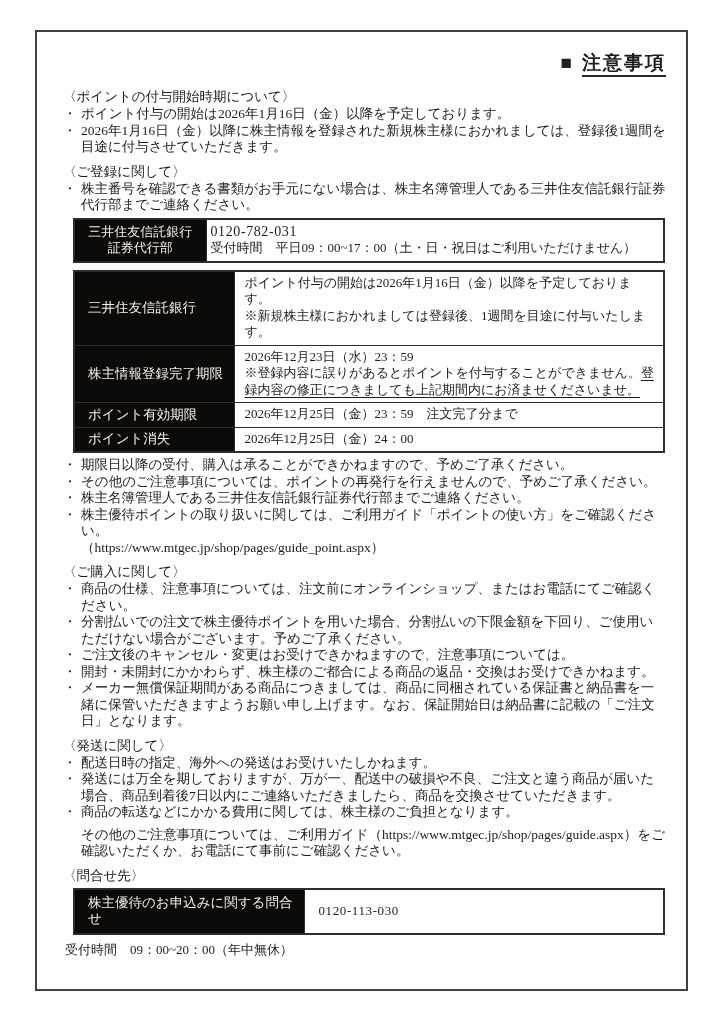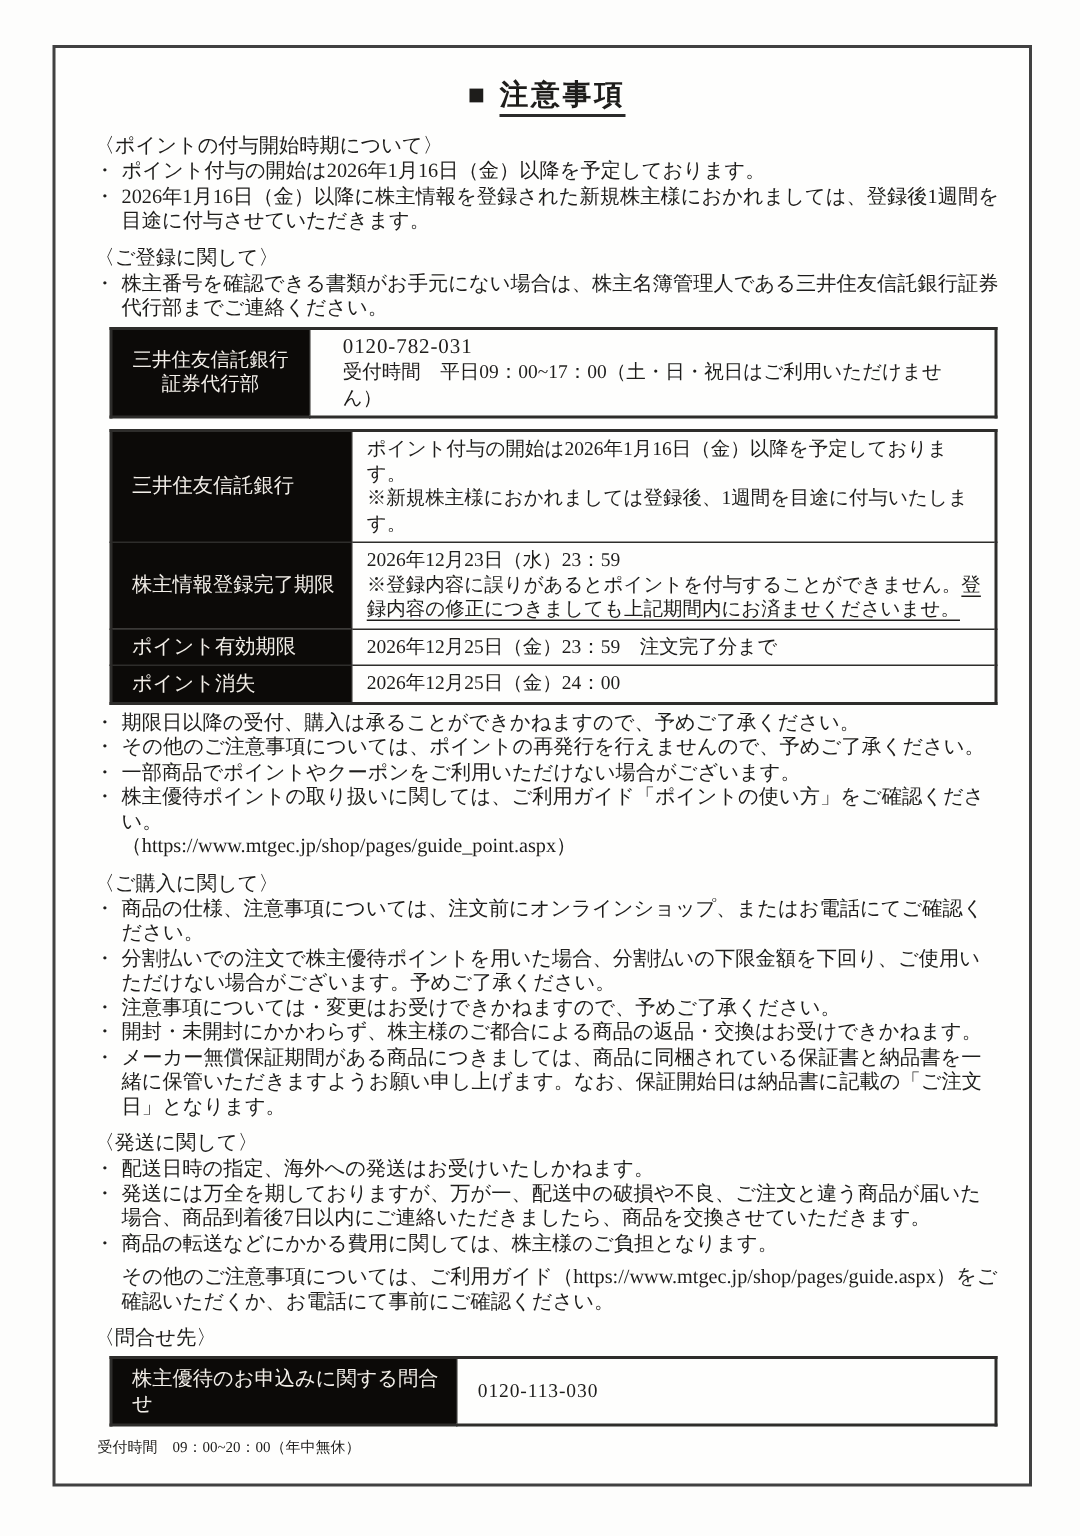--- a/index.html
+++ b/index.html
@@ -5,47 +5,47 @@
   * { margin:0; padding:0; box-sizing:border-box; }
   html,body { width:720px; height:1024px; background:#fdfdfc; }
   body { font-family:"Liberation Serif","DejaVu Serif",serif; color:#1e1d1b; position:relative; }
 
   .sheet {
     position:absolute; left:35px; top:30px; width:653px; height:961px;
     border:2px solid #414141; background:#fefefd;
     padding:16px 20px 0 26px; overflow:hidden;
   }
 
-  .doc-title { text-align:center; font-size:19px; font-weight:bold; margin:2px 0 12px 0; letter-spacing:2px; }
+  .doc-title { text-align:right; font-size:19px; font-weight:bold; margin:2px 0 12px 0; letter-spacing:2px; }
   .doc-title .mark { margin-right:8px; }
   .doc-title .t { border-bottom:2px solid #2a2a2a; padding-bottom:2px; }
 
   .sec { margin-bottom:7px; }
   .sec-h { font-size:13.5px; line-height:17px; margin-bottom:1px; }
 
   .b { display:flex; font-size:13.5px; line-height:16.5px; }
   .bm { width:18px; flex:none; }
   .bt { flex:1; overflow-wrap:anywhere; white-space:pre-line; }
 
   .tbl { border-collapse:collapse; margin:4px 0 4px 10px; width:592px; border:2px solid #2e2d2b; table-layout:fixed; }
   .tbl td { border:1px solid #2e2d2b; font-size:13px; line-height:16.5px; padding:3px 9px; vertical-align:middle; overflow-wrap:anywhere; }
   td.dark { background:#0c0a08; color:#f3efe9; }
 
   .t-bank td.c1 { width:132px; text-align:center; padding:4px 4px;margin-top:43px; }
-  .t-bank td.c2 { padding:4px 22px; }
+  .t-bank td.c2 { padding:4px 4px; }
 
   .t-points td.lab { width:160px; text-align:left; padding-left:13px; font-size:13.5px; }
   .t-points td.val { padding:3px 8px 4px 10px; }
 
   .t-contact td.lab { width:230px; font-size:13.5px; padding:5px 9px 5px 13px; }
   .t-contact td.val { padding:5px 9px 5px 14px; }
 
   .phone { font-size:14px; letter-spacing:0.6px; }
   .ul { text-decoration:underline; text-underline-offset:2.5px; }
-  .hours-line { font-size:10px; line-height:17px; margin:6px 0 8px 2px; }
+  .hours-line { font-size:13px; line-height:17px; margin:6px 0 8px 2px; }
   .note-p { font-size:13.5px; line-height:16.5px; margin:6px 0 0 18px; overflow-wrap:anywhere; }
 </style>
 </head>
 <body>
 
 <div class="sheet">
 
   <div class="doc-title">
     <span class="mark">■</span><span class="t">注意事項</span>
   </div>
@@ -114,42 +114,42 @@
     <div class="b">
       <span class="bm">・</span>
       <span class="bt">期限日以降の受付、購入は承ることができかねますので、予めご了承ください。</span>
     </div>
     <div class="b">
       <span class="bm">・</span>
       <span class="bt">その他のご注意事項については、ポイントの再発行を行えませんので、予めご了承ください。</span>
     </div>
     <div class="b">
       <span class="bm">・</span>
-      <span class="bt">一部商品でポイントやクーポンをご利用いただけない場合がございます。</span>
+      <span class="bt">株主名簿管理人である三井住友信託銀行証券代行部までご連絡ください。</span>
     </div>
     <div class="b">
       <span class="bm">・</span>
       <span class="bt">株主優待ポイントの取り扱いに関しては、ご利用ガイド「ポイントの使い方」をご確認ください。
 （https://www.mtgec.jp/shop/pages/guide_point.aspx）</span>
     </div>
   </div>
 
   <div class="sec">
     <div class="sec-h">〈ご購入に関して〉</div>
     <div class="b">
       <span class="bm">・</span>
       <span class="bt">商品の仕様、注意事項については、注文前にオンラインショップ、またはお電話にてご確認ください。</span>
     </div>
     <div class="b">
       <span class="bm">・</span>
       <span class="bt">分割払いでの注文で株主優待ポイントを用いた場合、分割払いの下限金額を下回り、ご使用いただけない場合がございます。予めご了承ください。</span>
     </div>
     <div class="b">
       <span class="bm">・</span>
-      <span class="bt">注意事項については・変更はお受けできかねますので、予めご了承ください。</span>
+      <span class="bt">ご注文後のキャンセル・変更はお受けできかねますので、注意事項については。</span>
     </div>
     <div class="b">
       <span class="bm">・</span>
       <span class="bt">開封・未開封にかかわらず、株主様のご都合による商品の返品・交換はお受けできかねます。</span>
     </div>
     <div class="b">
       <span class="bm">・</span>
       <span class="bt">メーカー無償保証期間がある商品につきましては、商品に同梱されている保証書と納品書を一緒に保管いただきますようお願い申し上げます。なお、保証開始日は納品書に記載の「ご注文日」となります。</span>
     </div>
   </div>

